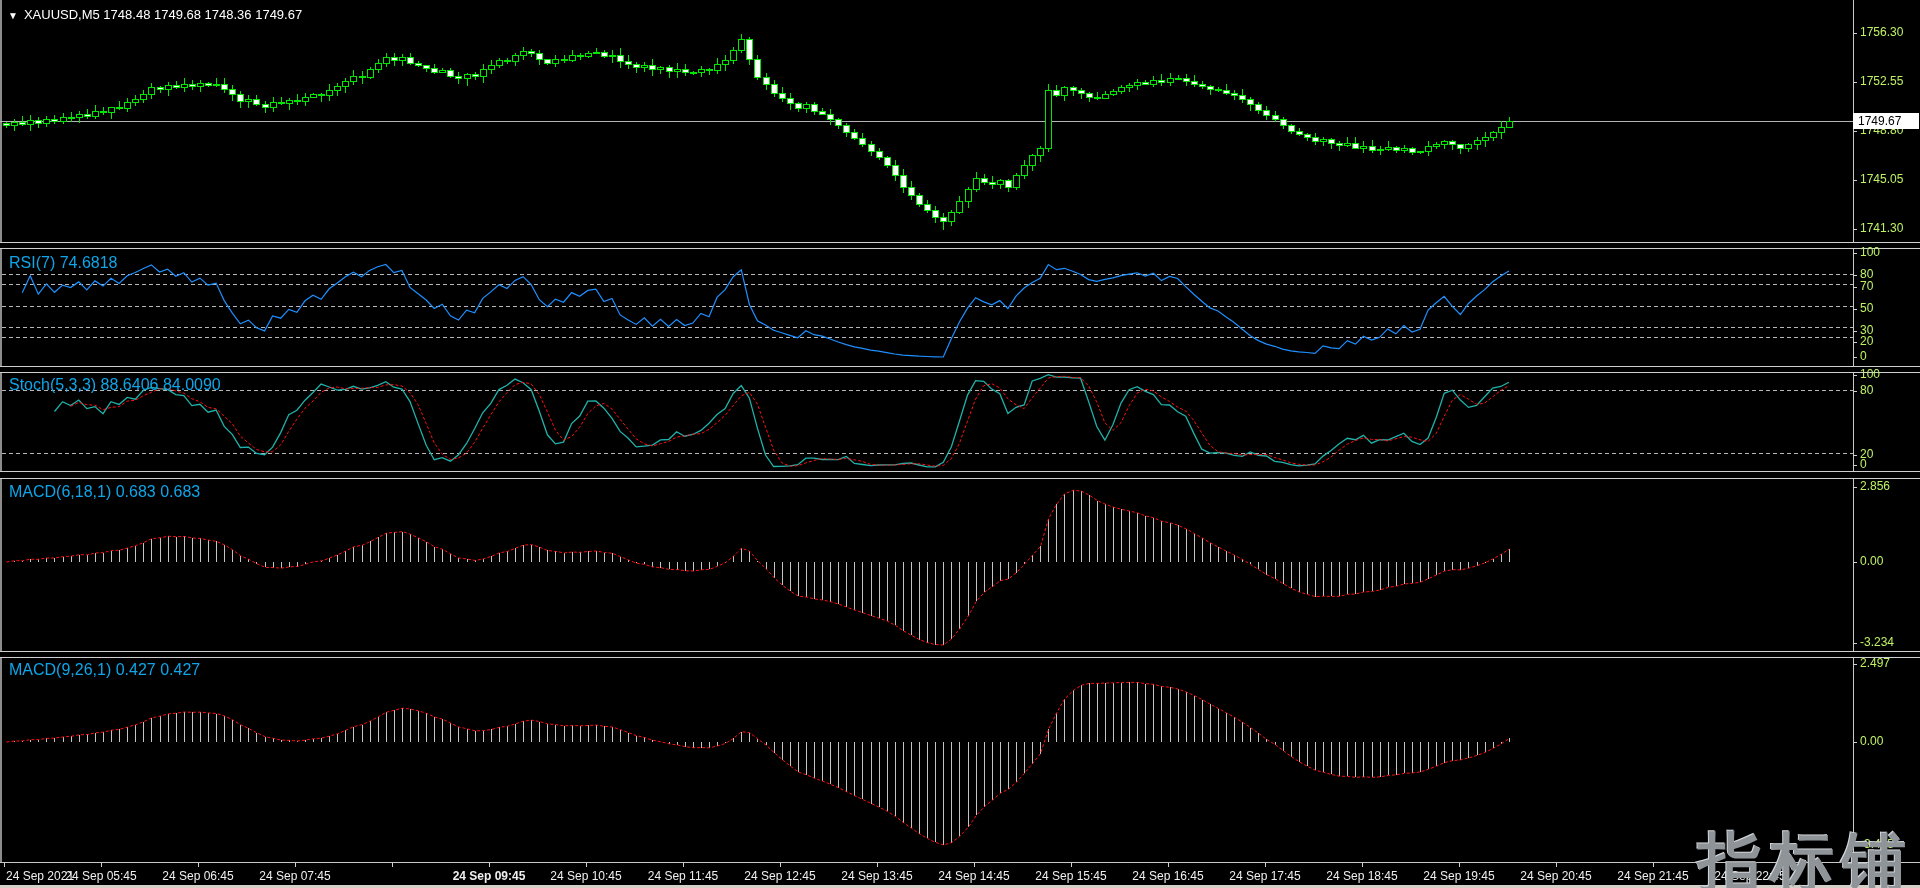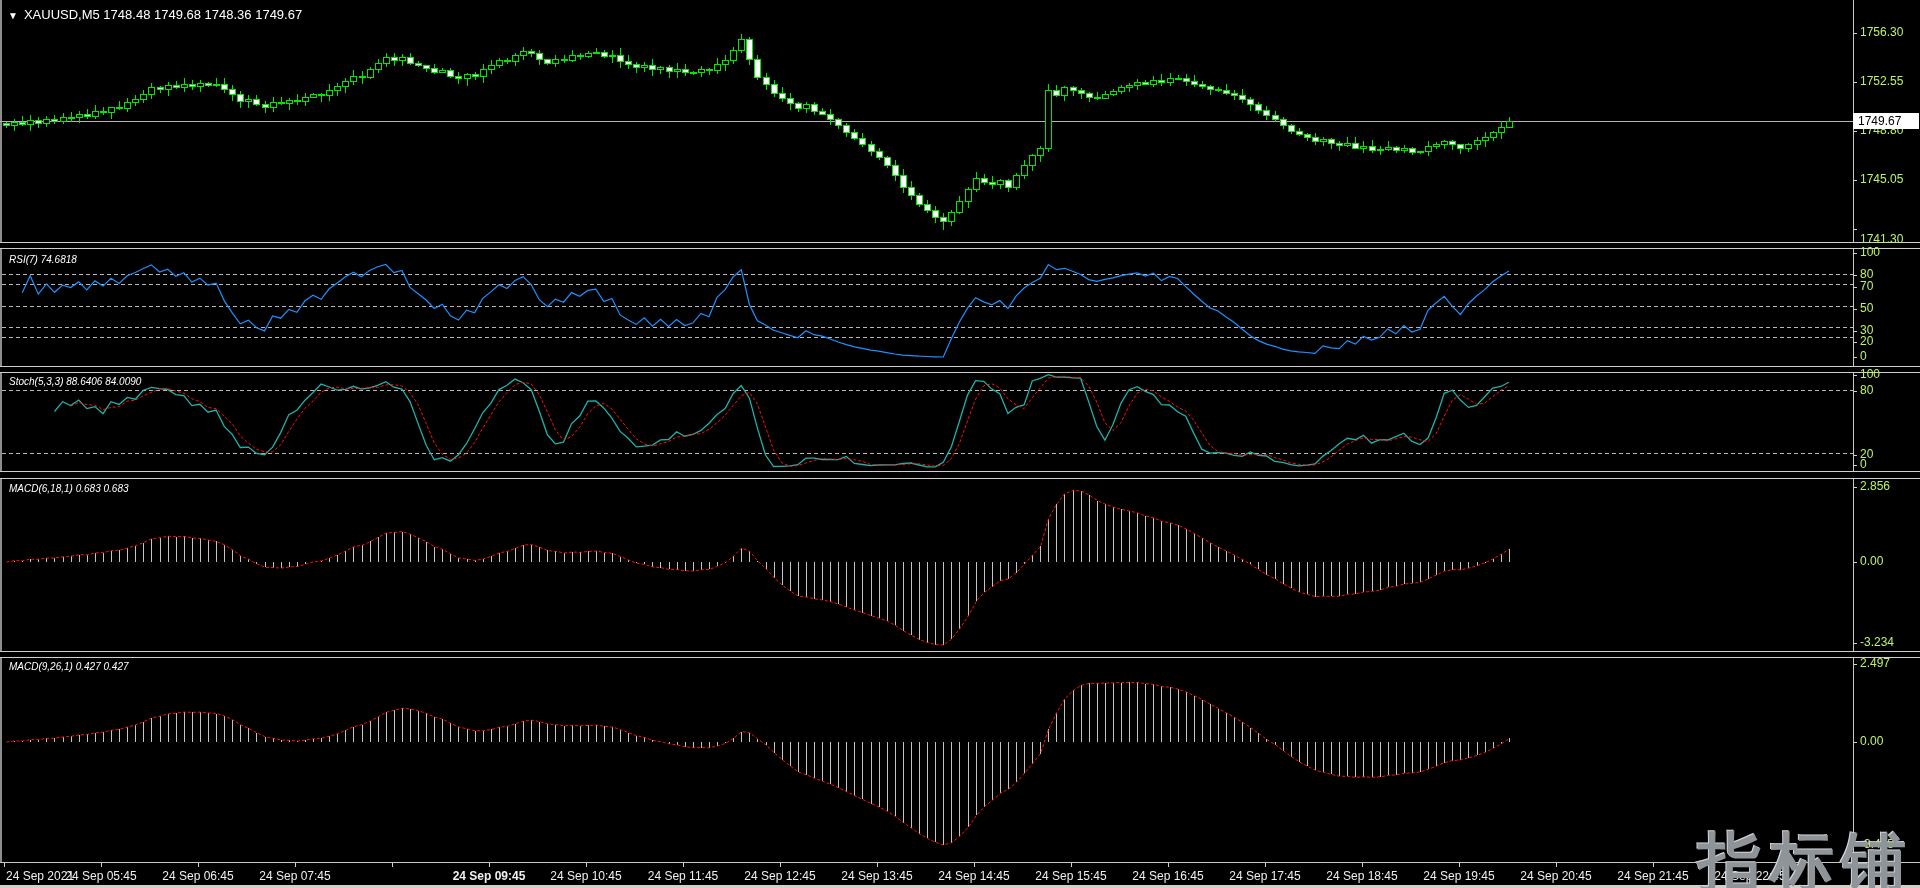--- a/index.html
+++ b/index.html
@@ -4,21 +4,21 @@
 <style>
   html,body{margin:0;padding:0;background:#222;}
   #root{
     position:relative;width:1920px;height:888px;background:#000;overflow:hidden;
     font-family:"Liberation Sans",sans-serif;color:#fff;
   }
   #left-edge{position:absolute;left:0;top:0;width:2px;height:888px;background:#8c8c8c;}
   #chart-svg{position:absolute;left:0;top:0;}
   .sep{position:absolute;left:0;width:1920px;background:#000;border-top:1px solid #cfcfcf;border-bottom:1px solid #cfcfcf;z-index:3;}
   #vline{position:absolute;left:1853px;top:0;width:1px;height:862px;background:#c8c8c8;z-index:2;}
-  .panel-label{position:absolute;font-size:10px;color:#ffffff;white-space:nowrap;z-index:4;letter-spacing:0;font-style:italic;}
+  .panel-label{position:absolute;font-size:16px;color:#0ea5e9;white-space:nowrap;z-index:4;letter-spacing:0;}
   #main-title{position:absolute;left:8px;top:7px;font-size:13px;color:#fff;white-space:nowrap;z-index:4;}
   #main-title .tri{font-size:10px;margin-right:6px;}
   .tick-label{position:absolute;left:1860px;font-size:12px;color:#bef264;white-space:nowrap;z-index:4;}
   .tick-mark{position:absolute;left:1853px;width:4px;height:1px;background:#cfcfcf;z-index:4;}
   #price-box{position:absolute;left:1853px;top:113px;width:61px;height:16px;background:#fff;color:#000;
     font-size:12px;line-height:16px;padding-left:5px;z-index:5;}
   #time-axis{position:absolute;left:0;top:862px;width:1920px;height:23px;background:#000;border-top:1px solid #c8c8c8;overflow:hidden;z-index:3;}
   .t-label{position:absolute;top:6px;font-size:12px;color:#efefef;white-space:nowrap;transform:translateX(-50%);}
   .t-tick{position:absolute;top:0;width:1px;height:4px;background:#cfcfcf;}
   #bottom-strip{position:absolute;left:0;top:885px;width:1920px;height:3px;background:#d4d0c8;z-index:6;}
@@ -834,21 +834,21 @@
   <div id="scale-col">
       <div class="tick-mark" style="top: 33px;"></div>
       <div class="tick-label" style="top: 25px;">1756.30</div>
       <div class="tick-mark" style="top: 82px;"></div>
       <div class="tick-label" style="top: 74px; text-align: center;">1752.55</div>
       <div class="tick-mark" style="top: 131px;"></div>
       <div class="tick-label" style="top: 123px;">1748.80</div>
       <div class="tick-mark" style="top: 180px;"></div>
       <div class="tick-label" style="top: 172px;">1745.05</div>
       <div class="tick-mark" style="top: 229px;"></div>
-      <div class="tick-label" style="top: 232px;">1741.30</div>
+      <div class="tick-label" style="top: 221px;">1741.30</div>
       <div class="tick-mark" style="top: 253px;"></div>
       <div class="tick-label" style="top: 245px;">100</div>
       <div class="tick-mark" style="top: 275px;"></div>
       <div class="tick-label" style="top: 267px;">80</div>
       <div class="tick-mark" style="top: 287px;"></div>
       <div class="tick-label" style="top: 279px;">70</div>
       <div class="tick-mark" style="top: 309px;"></div>
       <div class="tick-label" style="top: 301px;">50</div>
       <div class="tick-mark" style="top: 331px;"></div>
       <div class="tick-label" style="top: 323px;">30</div>

